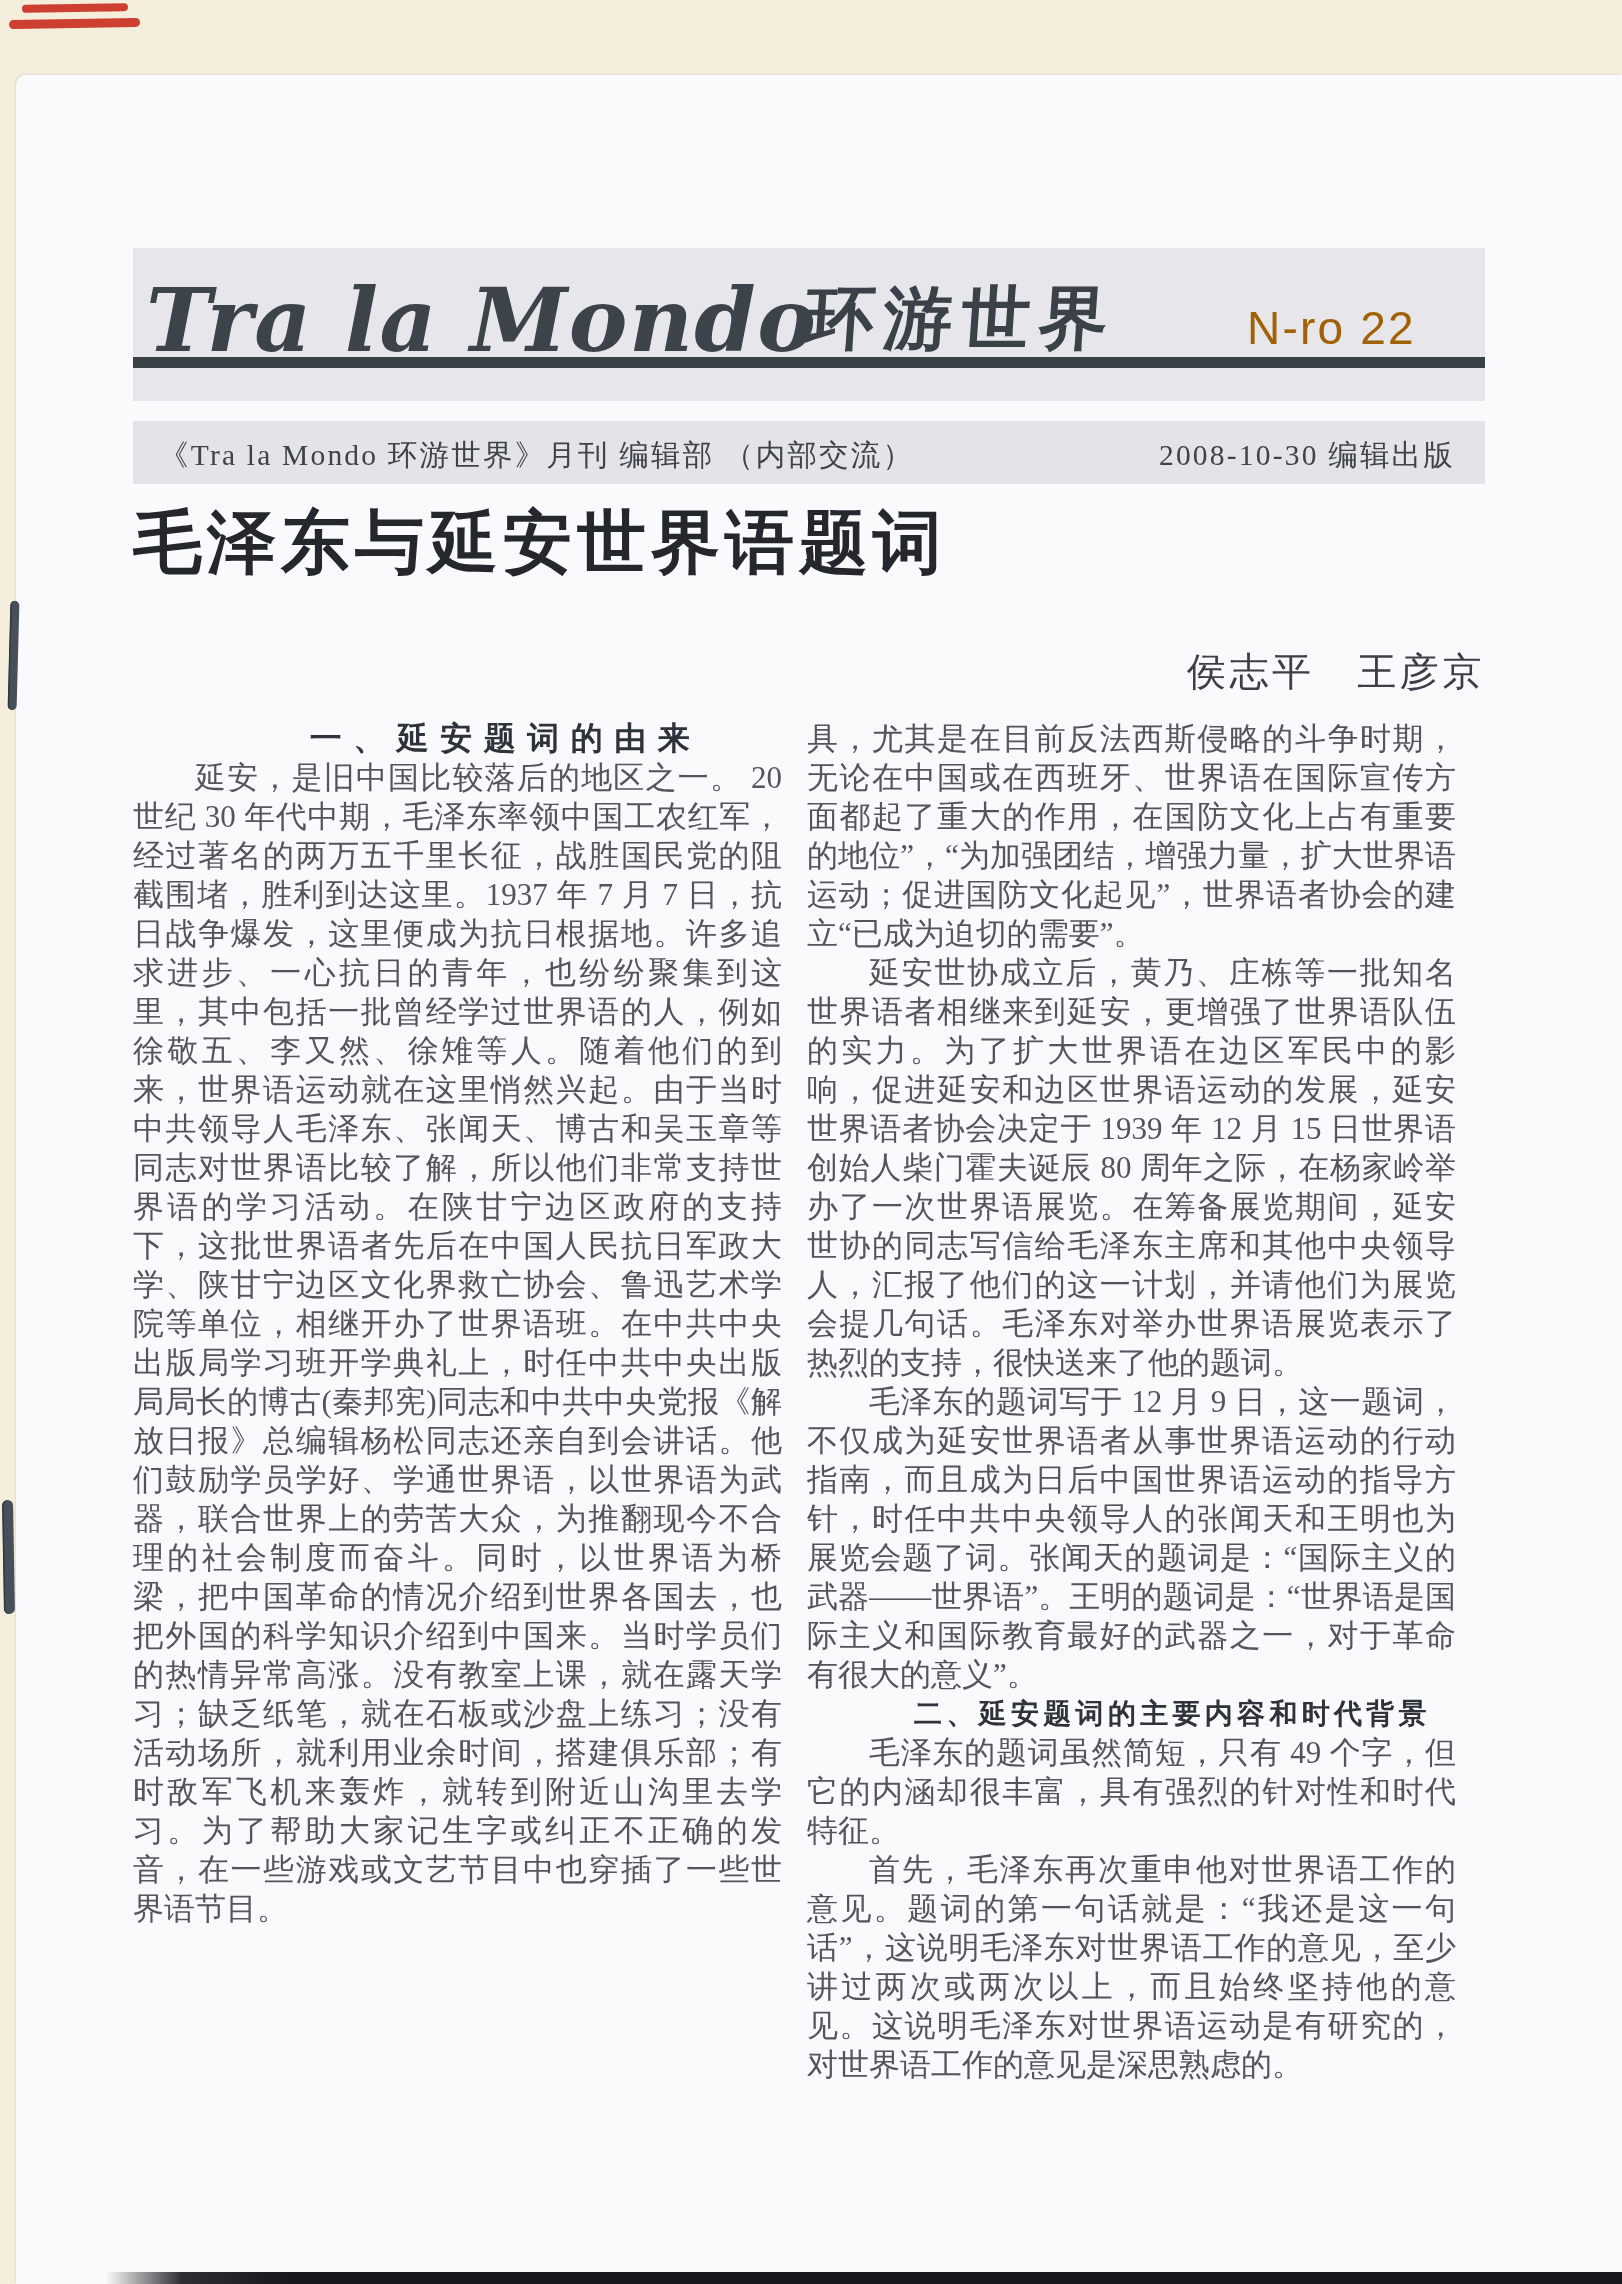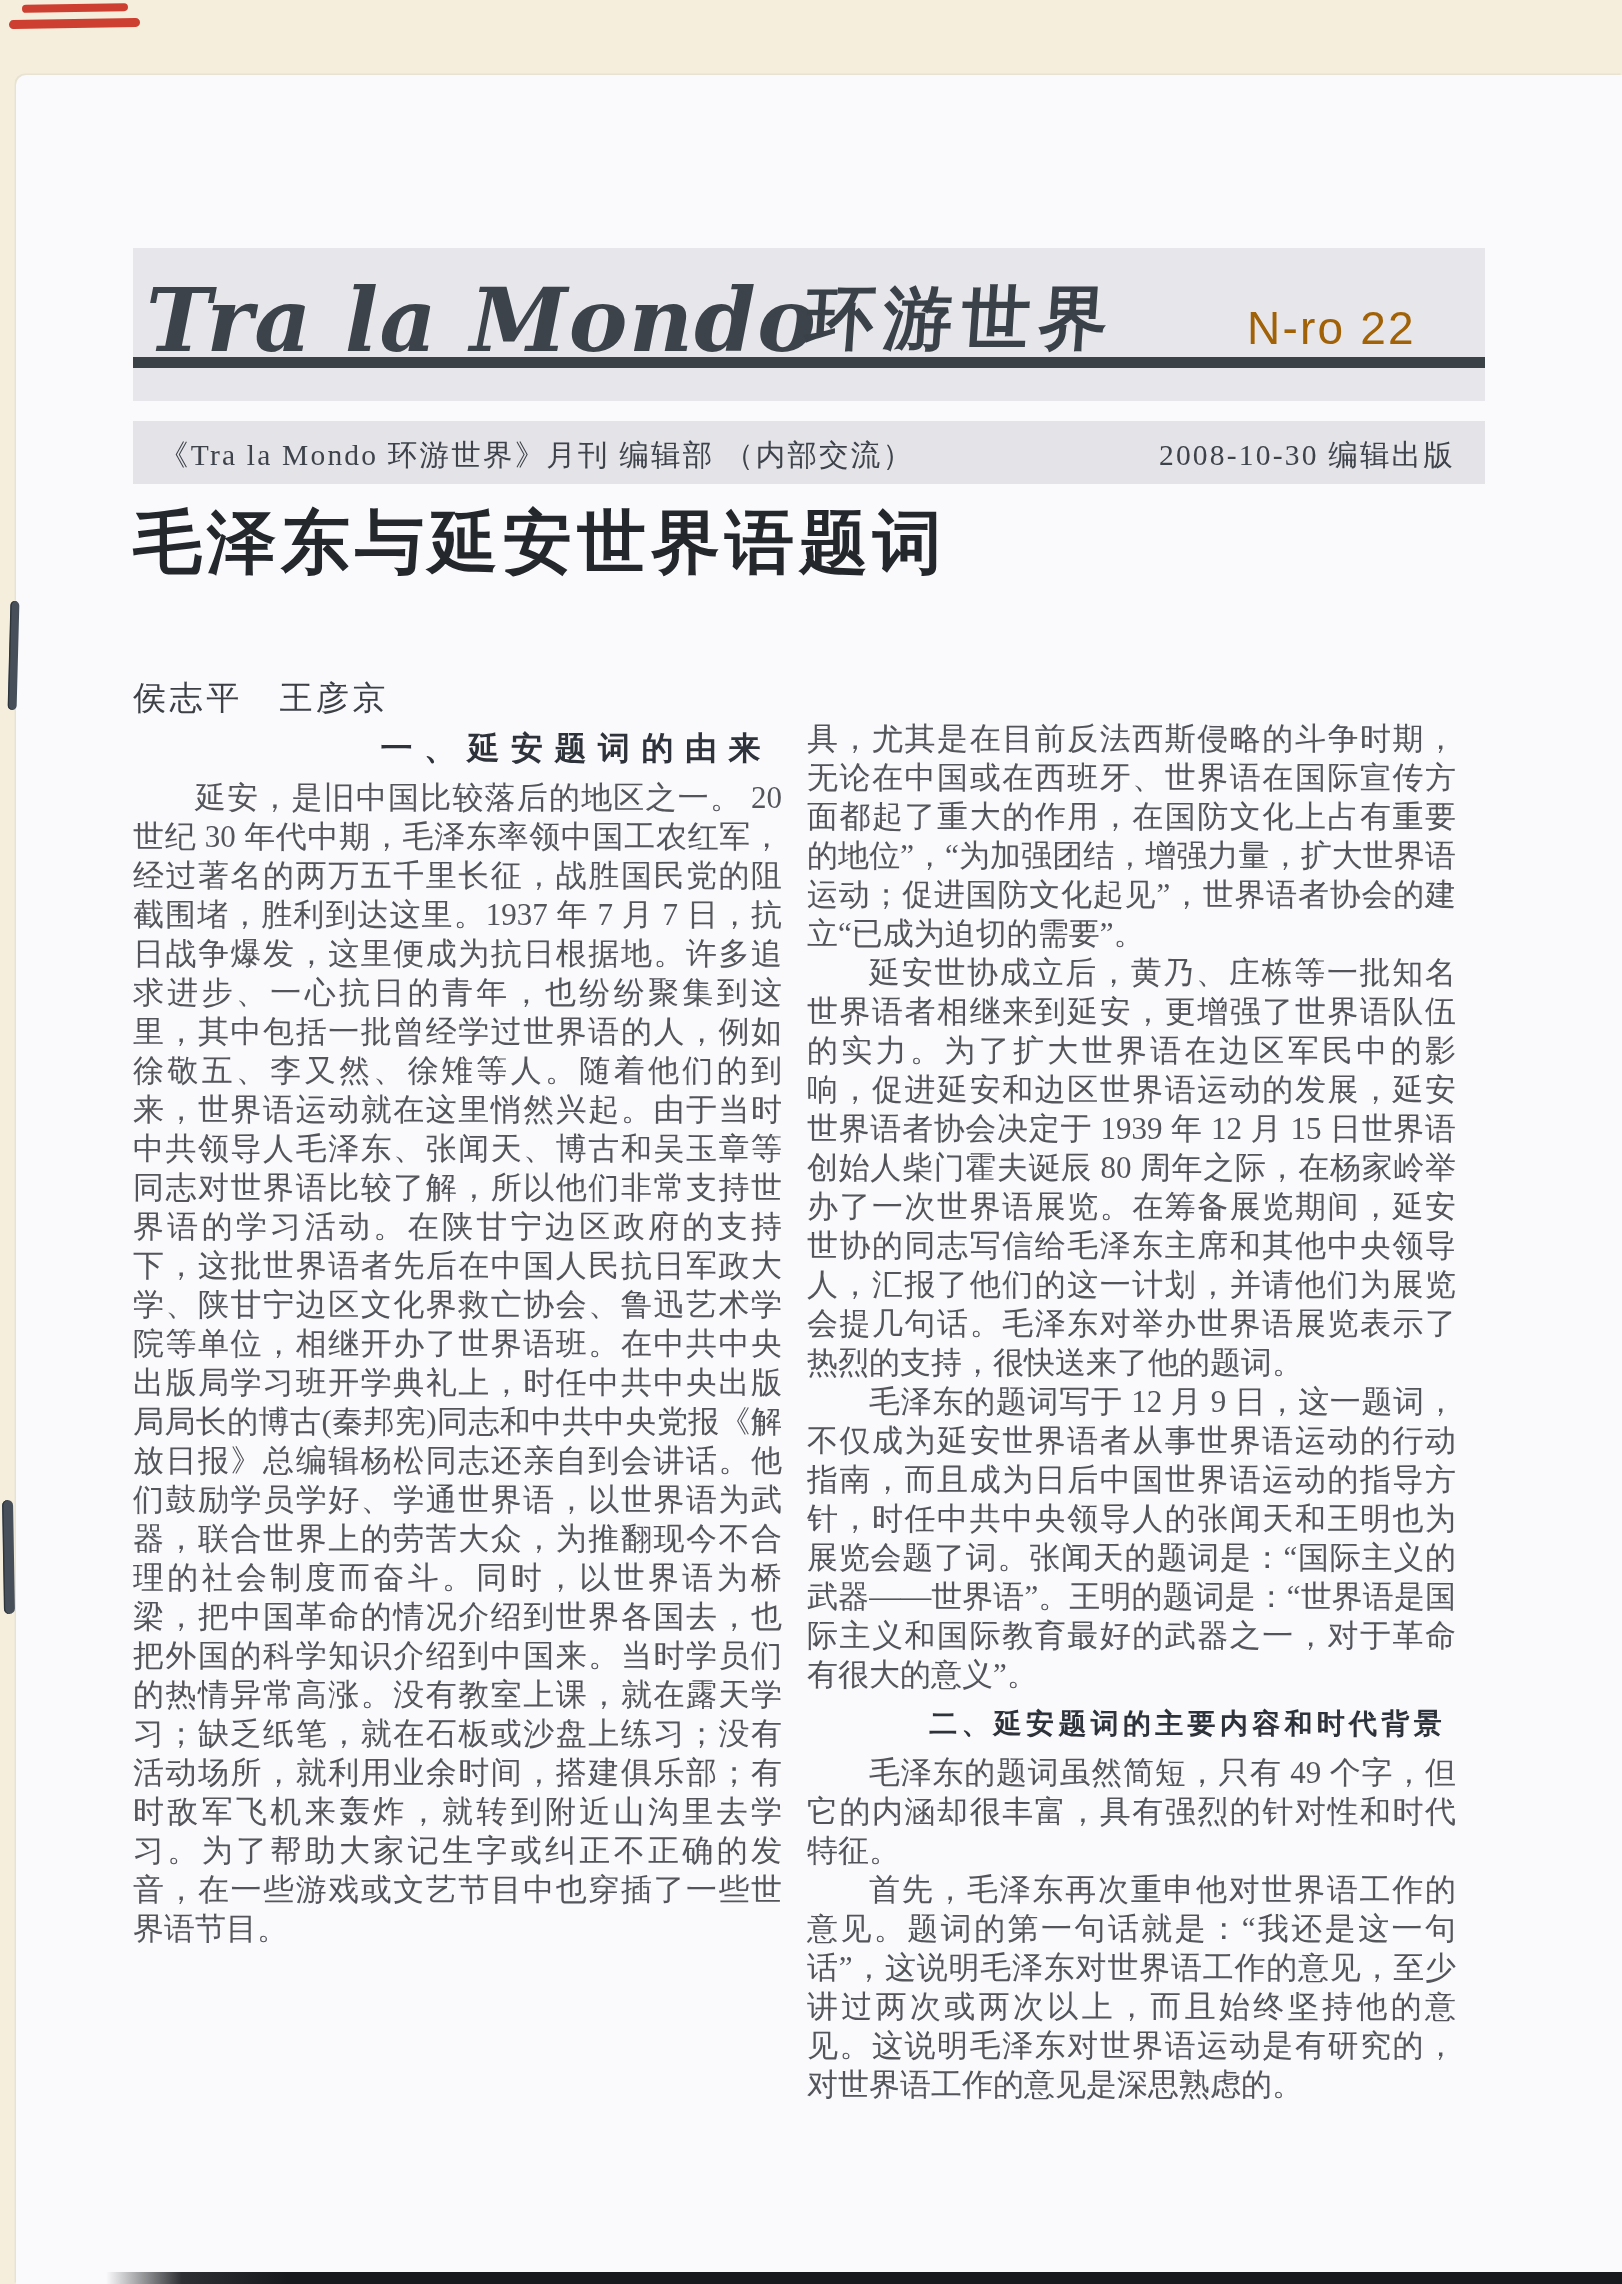--- a/index.html
+++ b/index.html
@@ -114,24 +114,24 @@
     font-size: 69px;
     line-height: 1.2;
     font-weight: 700;
     color: #24282d;
     letter-spacing: 5px;
     white-space: nowrap;
   }
   .article-authors {
     position: absolute;
     left: 133px;
-    top: 679px;
-    width: 1352px;
-    text-align: left;
-    font-size: 33px;
+    top: 649px;
+    width: 1352px;
+    text-align: right;
+    font-size: 39px;
     line-height: 1.2;
     color: #3c4046;
     letter-spacing: 3.6px;
     white-space: nowrap;
   }
 
   .col {
     position: absolute;
     top: 719px;
     width: 649px;
@@ -141,24 +141,24 @@
     color: #53555b;
   }
   .col-left  { left: 133px; }
   .col-right { left: 807px; }
   .col p {
     margin: 0;
     text-indent: 2em;
   }
   .col p.noindent { text-indent: 0; }
   .col .col-h {
-    margin: 10px;
+    margin: 0;
     font-weight: 700;
     color: #2e323a;
-    text-align: right;
+    text-align: center;
     white-space: nowrap;
   }
   .col .h-loose { padding-left: 32px; letter-spacing: 11.5px; font-size: 32px; }
   .col .h-tight { padding-left: 26px; letter-spacing: 4.3px;  font-size: 28px; }
 
   .staple-mark {
     position: absolute;
     background: #47505a;
     border-radius: 5.8px;
     box-shadow: inset 1.4px 0 0 #2c343c;

